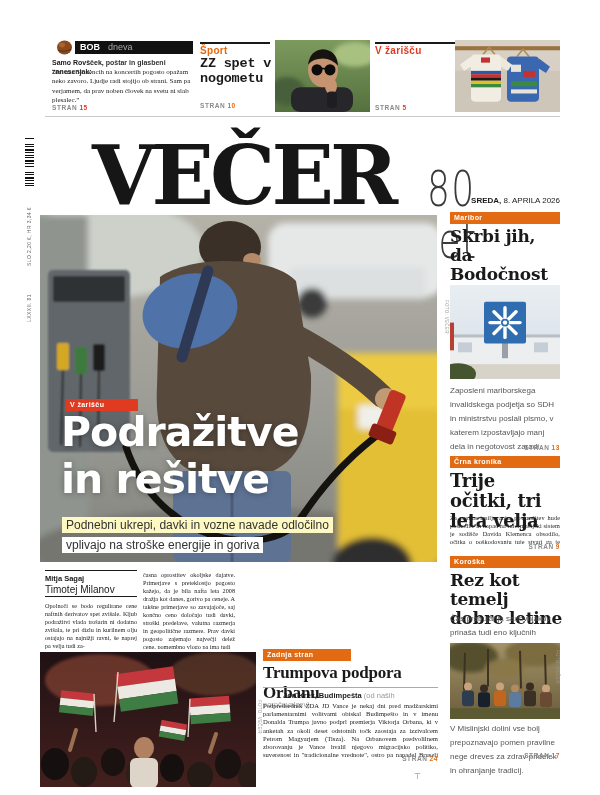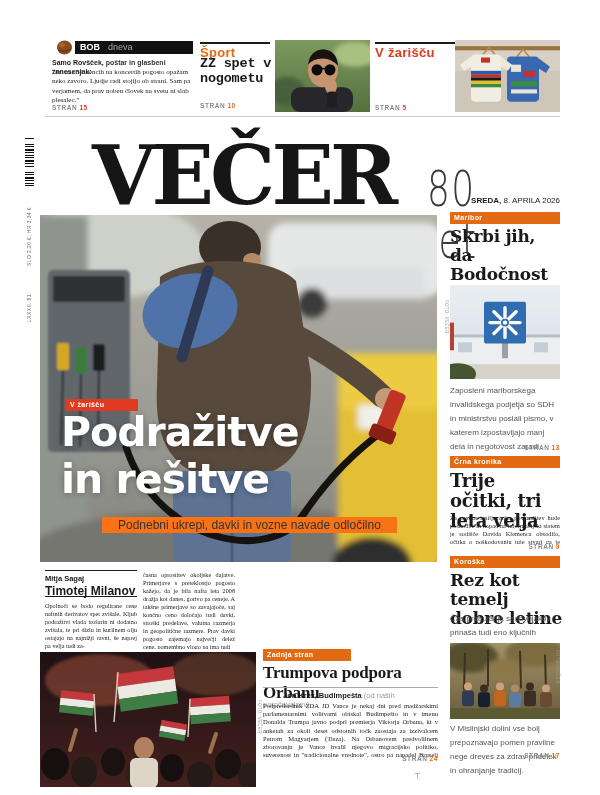--- a/index.html
+++ b/index.html
@@ -6,21 +6,21 @@
   .page{position:relative;width:600px;height:795px;background:#fff;overflow:hidden;
         font-family:"Liberation Sans",sans-serif;color:#1a1a1a;}
   .abs{position:absolute;}
   .serif{font-family:"Liberation Serif",serif;}
   .just{text-align:justify;}
   .rule{position:absolute;background:#c9c9c9;height:1px;}
   .rule-dk{position:absolute;background:#1a1a1a;height:1.5px;}
   .kbar{position:absolute;background:#e26a12;color:#fff;font-weight:700;font-size:7px;
         line-height:12px;height:12px;padding-left:4px;letter-spacing:.4px;box-sizing:border-box;}
   .kbar.red{background:#e03b20;}
-  .ktext{position:absolute;font-weight:700;font-size:13px;letter-spacing:.3px;}
+  .ktext{position:absolute;font-weight:700;font-size:10px;letter-spacing:.3px;}
   .stran{position:absolute;font-size:6.5px;font-weight:700;letter-spacing:.6px;color:#8a8a8a;}
   .stran .no{color:#e26a12;margin-left:2px;}
   .stran .no.red{color:#e03b20;}
   .teaser-title{position:absolute;font-family:Liberation Mono, monospace;font-weight:700;
         font-size:13.5px;line-height:15px;letter-spacing:-.2px;}
   .rc-head{position:absolute;font-family:"DejaVu Serif",serif;font-weight:700;
         font-size:17px;line-height:19px;letter-spacing:-.3px;width:112px;}
   .cap{position:absolute;font-size:8px;line-height:14px;color:#555;width:110px;}
   .body-sm{position:absolute;font-family:"Liberation Serif",serif;font-size:6.2px;
         line-height:8px;color:#222;overflow:hidden;}
@@ -196,26 +196,29 @@
       </g>
     </svg>
   </div>
 
   <div class="kbar red" style="left:66px;top:399px;width:72px;">
     <span>V žarišču</span>
   </div>
   <div class="abs" style="left:61px;top:409px;font-family:'DejaVu Sans',sans-serif;font-weight:700;font-size:41px;line-height:46px;color:#fff;letter-spacing:-1px;text-shadow:0 1px 6px rgba(0,0,0,.3);">Podražitve</div>
   <div class="abs" style="left:61px;top:456px;font-family:'DejaVu Sans',sans-serif;font-weight:700;font-size:41px;line-height:46px;color:#fff;letter-spacing:-1px;text-shadow:0 1px 6px rgba(0,0,0,.3);">in rešitve</div>
   <div class="abs" style="left:62px;top:515px;">
-    <span style="background:#f97316;color:#333;font-size:12px;line-height:17px;padding:1px 16px;margin-left:40px;">Podnebni ukrepi, davki in vozne navade odločilno</span>
+    <span style="background:#fef9c3;color:#333;font-size:12px;line-height:17px;padding:1px 4px;">Podnebni ukrepi, davki in vozne navade odločilno</span>
+  </div>
+  <div class="abs" style="left:62px;top:535px;">
+    <span style="background:#fff;color:#333;font-size:12px;line-height:17px;padding:1px 4px;">vplivajo na stroške energije in goriva</span>
   </div>
 
   <div class="rule-dk" style="left:45px;top:570px;width:92px;height:1px;"></div>
   <div class="abs" style="left:45px;top:574px;font-size:7.5px;font-weight:700;">Mitja Sagaj</div>
-  <div class="abs" style="left:45px;top:584px;font-size:12px;font-weight:700;">Timotej Milanov</div>
+  <div class="abs" style="left:45px;top:584px;font-size:10px;font-weight:400;">Timotej Milanov</div>
   <div class="rule-dk" style="left:45px;top:596px;width:92px;height:1px;"></div>
   <div class="body-sm just" style="left:45px;top:602px;width:92px;height:47px;">Opolnoči se bodo regulirane cene naftnih derivatov spet zvišale. Kljub podražitvi vlada trošarin ni dodatno zvišala, te pri dizlu in kurilnem olju ostajajo na najnižji ravni, še naprej pa velja tudi za-</div>
   <div class="body-sm just" style="left:143px;top:571px;width:92px;height:78px;">časna oprostitev okoljske dajatve. Primerjave s preteklostjo pogosto kažejo, da je bila nafta leta 2008 dražja kot danes, gorivo pa ceneje. A takšne primerjave so zavajajoče, saj končno ceno določajo tudi davki, stroški predelave, valutna razmerja in geopolitične razmere. Prav davki pogosto zajemajo največji delež cene, pomembno vlogo pa ima tudi</div>
 
   <div class="photo" style="left:40px;top:652px;width:216px;height:135px;">
     <svg viewBox="0 0 216 135" preserveAspectRatio="none">
       <defs>
         <filter id="c-b">
             <feGaussianBlur stdDeviation="1.6"></feGaussianBlur>
           </filter>

